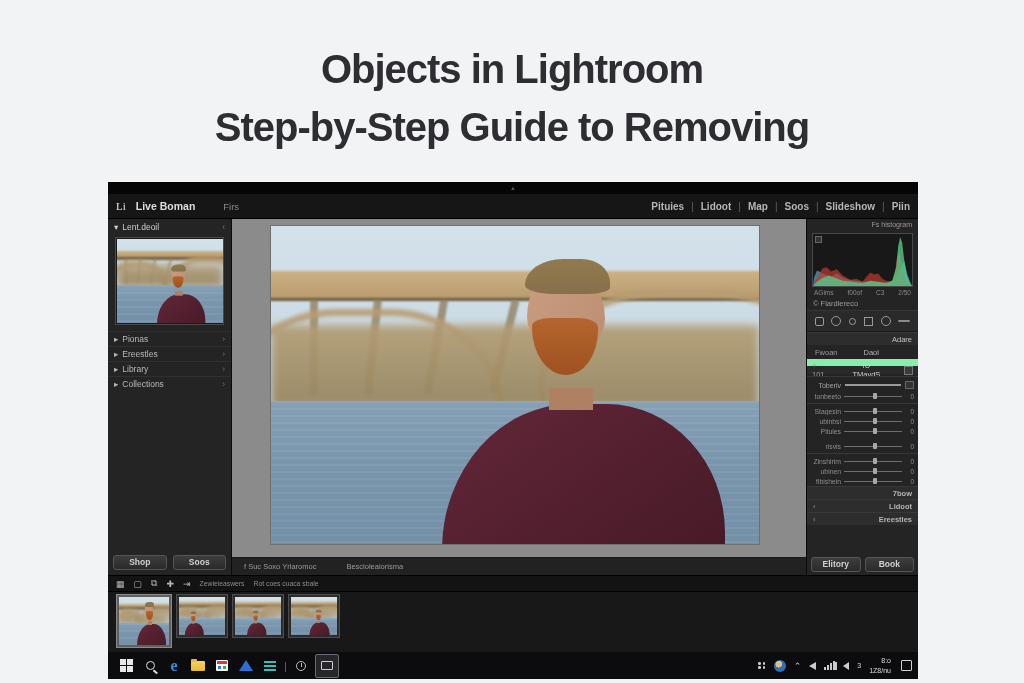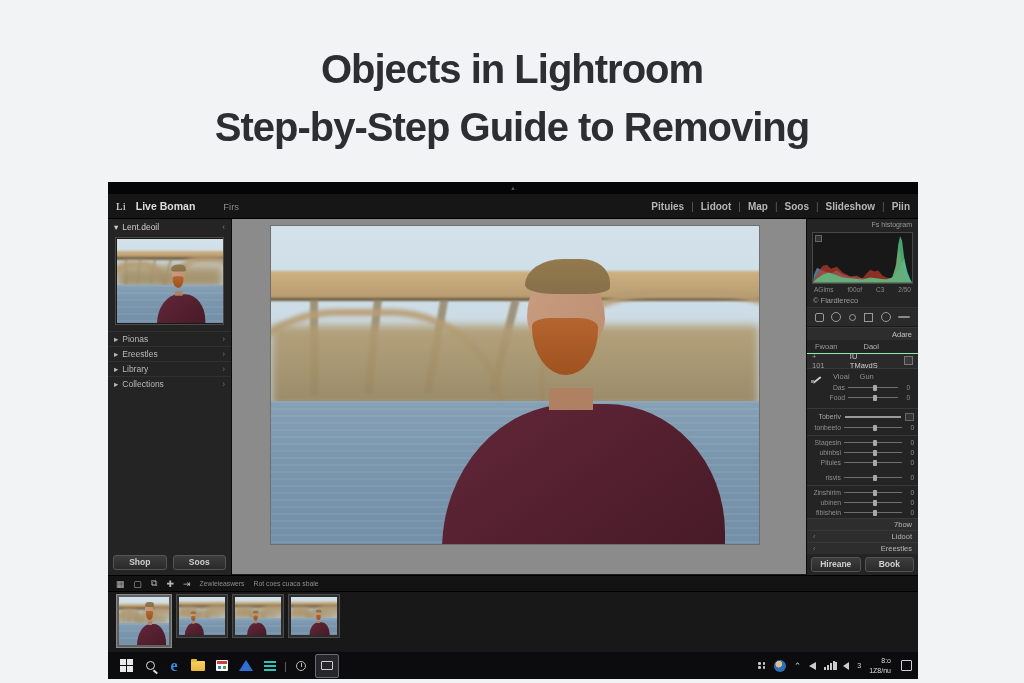--- a/index.html
+++ b/index.html
@@ -55,42 +55,42 @@
   .t-ic { border:1px solid #9a9a9a; }
   .t-crop { width:9px; height:9px; border-radius:2px; }
   .t-heal { width:10px; height:10px; border-radius:50%; }
   .t-eye { width:7px; height:7px; border-radius:50%; }
   .t-grad { width:9px; height:9px; }
   .t-rad { width:10px; height:10px; border-radius:50%; }
   .t-brushline { width:12px; height:2px; background:#8a8a8a; border:none; border-radius:2px; }
   .rp-sub { height:13px; text-align:right; padding:2px 6px 0 0; color:#c2c2c2; font-size:7.5px; background:#2d2d2d; border-top:1px solid #383838; }
   .treatrow { height:14px; display:flex; align-items:center; padding:0 8px; color:#9a9a9a; }
   .treatrow .t2 { margin-left:26px; color:#b5b5b5; }
-  .wbrow { height:15px; display:flex; align-items:center; gap:21px; padding:0 5px; background:#2a2a2a; border-top:1px solid #86efac; color:#9f9f9f; }
-  .wbrow .wbv { color:#cfcfcf; }
+  .wbrow { height:15px; display:flex; align-items:center; gap:21px; padding:0 5px; background:#2a2a2a; border-top:7px solid #86efac; color:#9f9f9f; }
+  .wbrow .wbv { color:#cfcfcf;text-align:center; }
   .wbrow .dropper { margin-left:auto; width:10px; height:9px; border:1px solid #777; background:#3a3a3a; }
   .brushbox { padding:2px 4px 3px 4px; border-top:1px solid #383838; }
   .brushtop { display:flex; align-items:center; gap:10px; height:12px; color:#8f8f8f; }
   .brushglyph { width:12px; height:12px; position:relative; }
   .brushglyph::before { content:""; position:absolute; left:1px; top:8px; width:10px; height:2px; background:#c9c9c9; transform:rotate(-38deg); border-radius:1px; }
   .brushglyph::after { content:""; position:absolute; left:0; top:9px; width:3px; height:3px; background:#888; }
 
   .srow { display:flex; align-items:center; gap:3px; height:10px; padding:0 4px; }
   .slbl { width:30px; color:#8f8f8f; font-size:6.8px; text-align:right; white-space:nowrap; overflow:hidden; }
   .strack { flex:1; height:1px; background:#6e6e6e; position:relative; }
   .sthumb { position:absolute; left:50%; top:-2.5px; width:4px; height:6px; background:#a8a8a8; border-radius:1px; }
   .sval { width:9px; text-align:right; color:#8f8f8f; font-size:6.5px; }
   .sdiv { border-top:1px solid #383838; margin-top:2px; padding-top:2px; }
   .tonerow { display:flex; align-items:center; gap:4px; height:12px; padding:0 4px; }
   .tonerow .tlbl { width:30px; text-align:right; color:#a5a5a5; font-size:7px; }
   .tonerow .flatline { flex:1; height:2px; background:#9a9a9a; }
   .tonerow .endbox { width:9px; height:8px; border:1px solid #666; background:#333; }
   .sgap { height:5px; }
 
-  .rp-foot { height:13px; display:flex; align-items:center; padding:0 6px; background:#2d2d2d; border-top:1px solid #383838; color:#b5b5b5; }
+  .rp-foot { height:13px; display:flex; align-items:center; padding:0 6px; background:#2d2d2d; border-top:1px solid #383838; color:#b5b5b5;font-weight:bold; }
   .rp-foot .lab { margin-left:auto; }
   .rp-foot .lchev { color:#777; }
   .rp-btns { display:flex; gap:4px; padding:3px 4px; margin-top:auto; }
 
   
   .fbar { height:16px; background:#131313; display:flex; align-items:center; gap:9px; padding:0 8px; color:#9a9a9a; font-size:8px; border-top:1px solid #000; }
   .fbar .gly { font-size:9px; color:#b5b5b5; }
   .fbar .txt { font-size:6.8px; color:#8d8d8d; }
   .strip { height:61px; background:#181818; display:flex; align-items:flex-start; gap:4px; padding:2px 0 0 8px; border-top:1px solid #000; }
   .cell { background:#2c2c2c; border:1px solid #4c4c4c; padding:2px; }
@@ -269,20 +269,24 @@
     <div class="ph-man">
       <div class="m-torso"></div>
       <div class="m-neck"></div>
       <div class="m-head"></div>
       <div class="m-hair"></div>
       <div class="m-beard"></div>
     </div>
   </div>
 </div>
         </div>
+        <div class="mtoolbar">
+          <span>f Suc Soxo Yrlaromoc</span>
+          <span>Bescloleaiorisma</span>
+        </div>
       </div>
 
       <div class="rpanel">
         <div class="rp-head">Fs histogram</div>
         <div class="histo">
           <div class="cornerbox"></div>
           <svg viewBox="0 0 100 50" preserveAspectRatio="none">
             <path d="M0,50 L1,42 4,35 8,37 12,39 18,41 24,38 30,42 36,44 44,45 52,46 60,46 70,47 78,46 84,42 88,34 92,26 95,38 98,46 100,50 Z" fill="#4aa3c7" opacity="0.75"></path>
             <path d="M0,50 L2,45 6,38 10,33 14,32 18,36 24,34 30,40 38,44 44,43 50,46 54,41 58,37 62,39 66,38 70,43 74,45 80,46 83,36 85,22 87,16 89,26 92,40 96,47 100,50 Z" fill="#c0392b" opacity="0.7"></path>
             <path d="M0,50 L4,46 10,42 16,40 22,42 30,45 40,46 50,47 58,45 66,46 74,47 80,45 84,32 86,12 88,3 90,8 92,24 95,40 98,47 100,50 Z" fill="#57c785" opacity="0.8"></path>
@@ -306,41 +310,20 @@
         <div class="rp-sub">Adare</div>
         <div class="treatrow">
           <span>Fwoan</span>
           <span class="t2">Daol</span>
         </div>
         <div class="wbrow">
           <span>+ 101</span>
           <span class="wbv">IU TMavdS</span>
           <span class="dropper"></span>
         </div>
-        <div class="brushbox">
-          <div class="brushtop">
-            <span class="brushglyph"></span>
-            <span>Vioai</span>
-            <span>Gun</span>
-          </div>
-          <div class="srow">
-            <span class="slbl">Das</span>
-            <span class="strack">
-                <span class="sthumb"></span>
-              </span>
-            <span class="sval">0</span>
-          </div>
-          <div class="srow">
-            <span class="slbl">Food</span>
-            <span class="strack">
-                <span class="sthumb"></span>
-              </span>
-            <span class="sval">0</span>
-          </div>
-        </div>
 
         <div class="sdiv">
           <div class="tonerow">
             <span class="tlbl">Toberiv</span>
             <span class="flatline"></span>
             <span class="endbox"></span>
           </div>
           <div class="srow">
             <span class="slbl">tonbeeto</span>
             <span class="strack">
@@ -411,21 +394,21 @@
         </div>
         <div class="rp-foot">
           <span class="lchev">‹</span>
           <span class="lab">Lidoot</span>
         </div>
         <div class="rp-foot">
           <span class="lchev">‹</span>
           <span class="lab">Ereestles</span>
         </div>
         <div class="rp-btns">
-          <div class="dkbtn">Hireane</div>
+          <div class="dkbtn">Elitory</div>
           <div class="dkbtn">Book</div>
         </div>
       </div>
     </div>
 
     <div class="fbar">
       <span class="gly">▦</span>
       <span class="gly">▢</span>
       <span class="gly">⧉</span>
       <span class="gly">✚</span>

